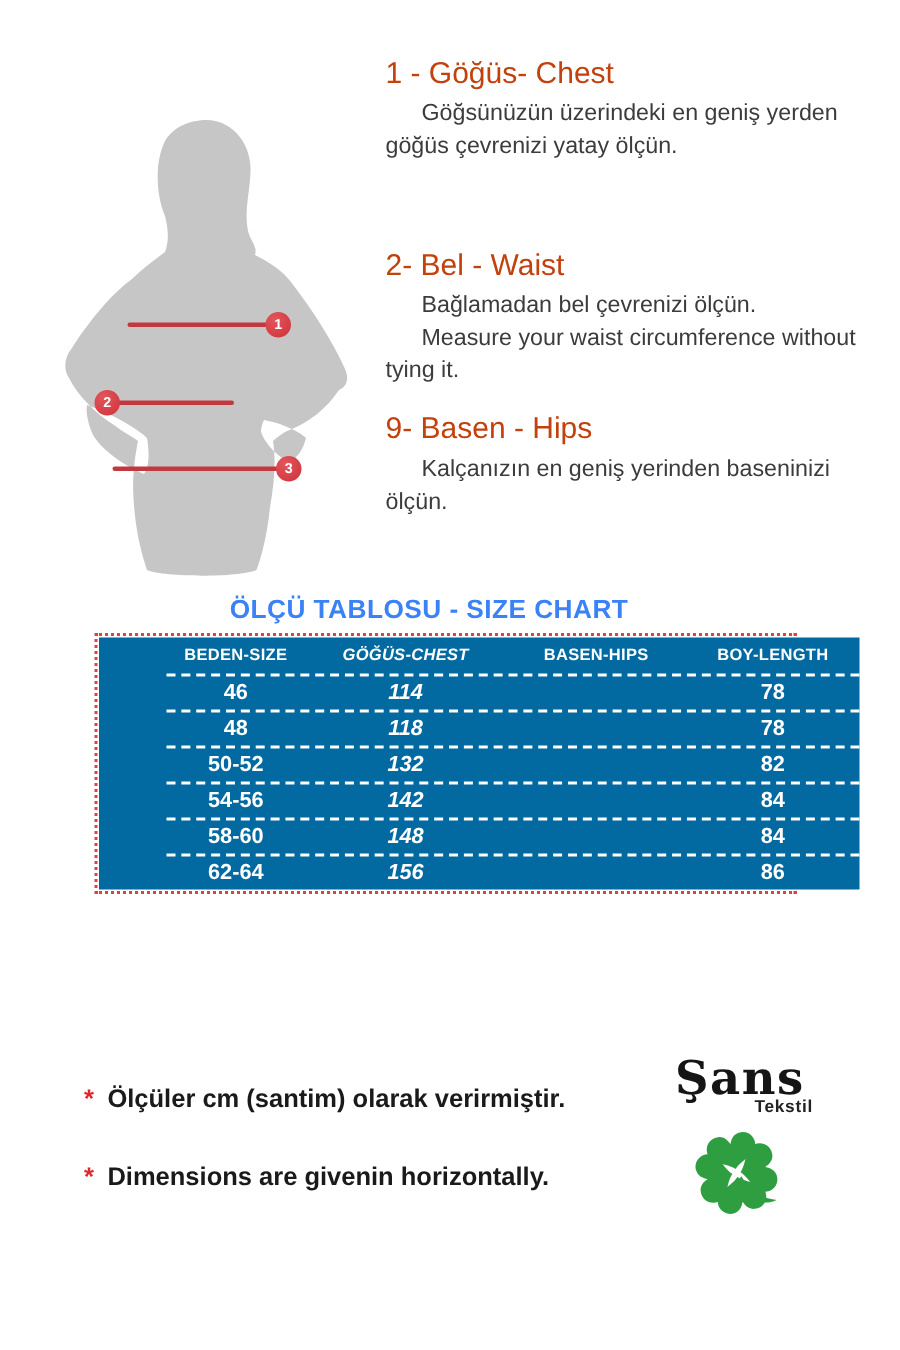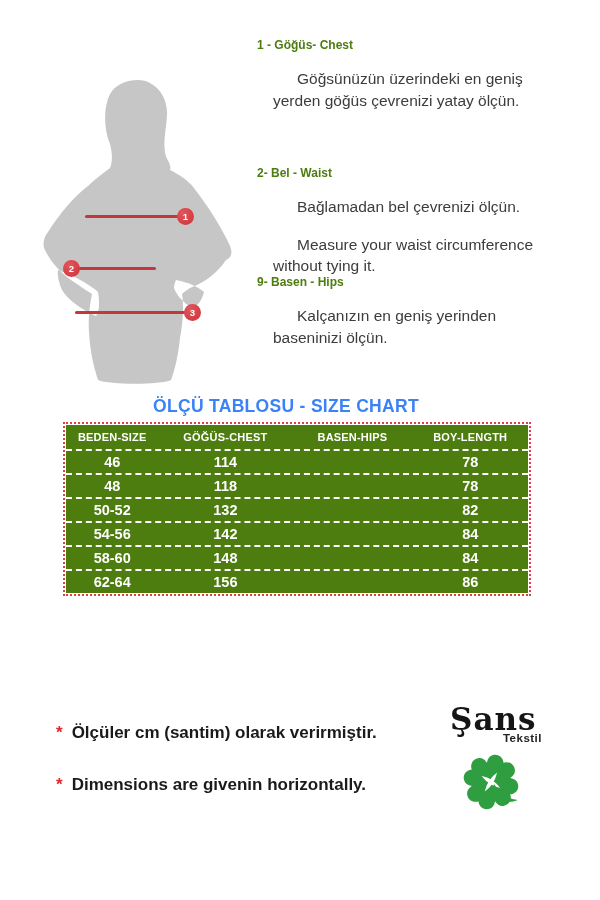--- a/index.html
+++ b/index.html
@@ -20,33 +20,33 @@
   }
   #badge-1 { left:177px; top:208px; }
   #badge-2 { left:63px;  top:260px; }
   #badge-3 { left:184px; top:304px; }
 
   
   .sec { left:257px; width:328px; }
   #sec-1 { top:38px; }
   #sec-2 { top:166px; }
   #sec-3 { top:275px; }
-  .sec h3 { margin:0 0 4px 0; font-size:12px; font-weight:700; color:#4d7c0f; }
-  .sec p  { margin:16px; text-indent:24px; font-size:15.5px; line-height:21.5px; color:#3c3c3c; }
+  .sec h3 { margin:0 0 4px 0; font-size:20px; font-weight:400; color:#c2410c; }
+  .sec p  { margin:0; text-indent:24px; font-size:15.5px; line-height:21.5px; color:#3c3c3c; }
 
   
   #chart-title { left:56px; top:396px; width:460px; text-align:center;
     font-size:17.5px; font-weight:bold; color:#3b82f6; letter-spacing:.3px; }
   #size-table { left:63px; top:422px; width:462px; border:2px dotted #e04040; padding:1px; }
-  .tbl { background:#4d7c0f; width:100%; }
+  .tbl { background:#0369a1; width:100%;padding-left:45px; }
   .trow { display:flex; align-items:center; }
   .trow.head { height:24px; }
   .trow.data { height:22px; border-top:2px dashed #ffffff; }
   .tcell { text-align:center; color:#ffffff; font-weight:bold; }
-  .c1 { width:20%; } .c2 { width:29%; } .c3 { width:26%; } .c4 { width:25%; }
+  .c1 { width:20%; } .c2 { width:29%;font-style:italic; } .c3 { width:26%; } .c4 { width:25%; }
   .trow.head .tcell { font-size:11px; letter-spacing:.2px; }
   .trow.data .tcell { font-size:14.5px; }
 
   
   .note { left:56px; font-size:17px; font-weight:bold; color:#1a1a1a; }
   #note-1 { top:723px; }
   #note-2 { top:775px; }
   .note .star { color:#e0262b; margin-right:9px; }
 
   

